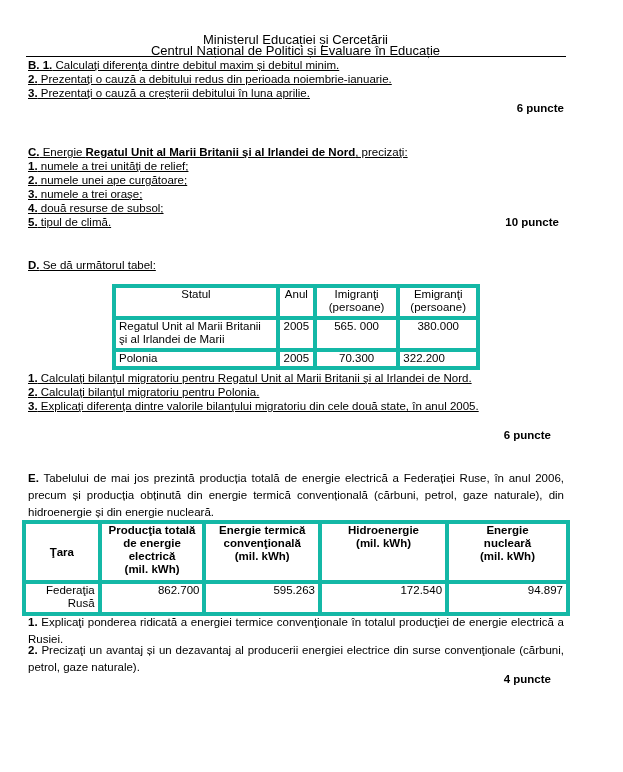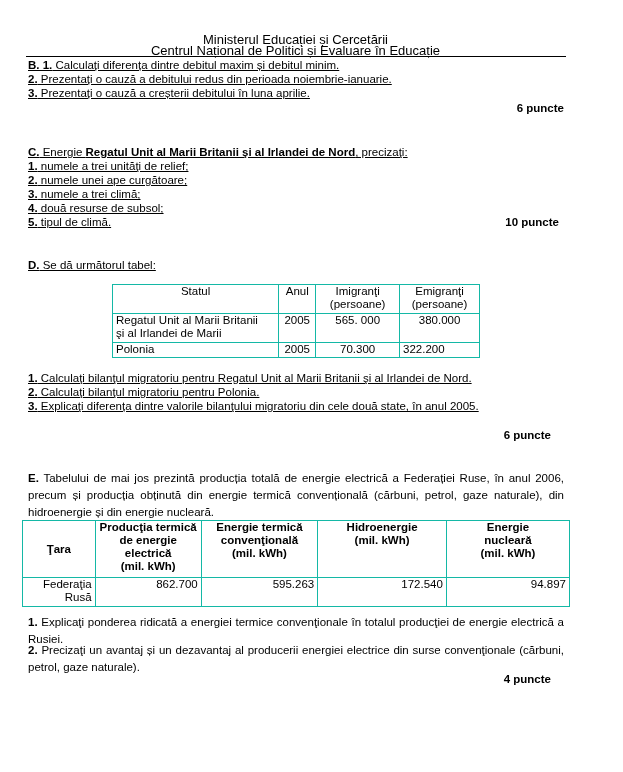--- a/index.html
+++ b/index.html
@@ -5,21 +5,21 @@
   html, body { margin: 0; padding: 0; background: #ffffff; }
   body { width: 623px; height: 772px; position: relative; overflow: hidden;
          font-family: "Liberation Sans", sans-serif; color: #000; font-size: 11.5px; }
   .hdr { position: absolute; left: 26px; width: 539px; text-align: center; font-size: 13px; line-height: 11px; }
   .hdr-rule { position: absolute; left: 26px; top: 56px; width: 540px; height: 0; border-top: 1.3px solid #000; }
   .line { position: absolute; left: 28px; white-space: nowrap; line-height: 14px; text-decoration: underline; }
   b { font-weight: bold; }
   .pts { position: absolute; font-weight: bold; white-space: nowrap; line-height: 14px; }
   .justify { position: absolute; left: 28px; width: 536px; text-align: justify; line-height: 17px; }
   table { border-collapse: collapse; position: absolute; }
-  td, th { border: 1px solid #14b8a6; padding: 0 3px; vertical-align: top; line-height: 13px; font-size: 11.5px; }
+  td, th { border: 4px solid #14b8a6; padding: 0 3px; vertical-align: top; line-height: 13px; font-size: 11.5px; }
   #tableD { left: 112px; top: 284px; width: 368px; }
   #tableD th { font-weight: normal; text-align: center; height: 28px; }
   #tableD td { height: 28px; margin-top: 21px; }
   #tableD tr.r2 td { height: 14px; }
   #tableE { left: 22px; top: 520px; width: 548px; }
   #tableE th { font-weight: bold; text-align: center; height: 56px; }
   #tableE th.mid { vertical-align: middle; }
   #tableE td { text-align: right; height: 28px; padding-left: 20px; }
 </style>
 </head>
@@ -30,21 +30,21 @@
 <div class="hdr-rule"></div>
 
 <div class="line" style="top:58px"><b>B. 1.</b><span> Calculați diferența dintre debitul maxim și debitul minim.</span></div>
 <div class="line" style="top:72px"><b>2.</b><span> Prezentați o cauză a debitului redus din perioada noiembrie-ianuarie.</span></div>
 <div class="line" style="top:86px"><b>3.</b><span> Prezentați o cauză a creșterii debitului în luna aprilie.</span></div>
 <div class="pts" style="top:101px; right:59px">6 puncte</div>
 
 <div class="line" style="top:145px"><b>C.</b><span> Energie </span><b>Regatul Unit al Marii Britanii şi al Irlandei de Nord</b><span>, precizaţi:</span></div>
 <div class="line" style="top:159px"><b>1.</b><span> numele a trei unităţi de relief;</span></div>
 <div class="line" style="top:173px"><b>2.</b><span> numele unei ape curgătoare;</span></div>
-<div class="line" style="top:187px"><b>3.</b><span> numele a trei climă;</span></div>
+<div class="line" style="top:187px"><b>3.</b><span> numele a trei oraşe;</span></div>
 <div class="line" style="top:201px"><b>4.</b><span> două resurse de subsol;</span></div>
 <div class="line" style="top:215px"><b>5.</b><span> tipul de climă.</span></div>
 <div class="pts" style="top:215px; right:64px">10 puncte</div>
 
 <div class="line" style="top:258px"><b>D.</b><span> Se dă următorul tabel:</span></div>
 
 <table id="tableD">
   <colgroup>
       <col style="width:167px">
       <col style="width:37px">
@@ -84,21 +84,21 @@
   <colgroup>
       <col style="width:65px">
       <col style="width:108px">
       <col style="width:118px">
       <col style="width:131px">
       <col style="width:126px">
     </colgroup>
   <tbody>
       <tr>
     <th class="mid">Ţara</th>
-    <th><span>Producţia termică</span><br><span>de energie</span><br><span>electrică</span><br><span>(mil. kWh)</span></th>
+    <th><span>Producţia totală</span><br><span>de energie</span><br><span>electrică</span><br><span>(mil. kWh)</span></th>
     <th><span>Energie termică</span><br><span>convenţională</span><br><span>(mil. kWh)</span></th>
     <th><span>Hidroenergie</span><br><span>(mil. kWh)</span></th>
     <th><span>Energie</span><br><span>nucleară</span><br><span>(mil. kWh)</span></th>
   </tr>
   <tr>
     <td><span>Federaţia</span><br><span>Rusă</span></td>
     <td>862.700</td>
     <td>595.263</td>
     <td>172.540</td>
     <td>94.897</td>

